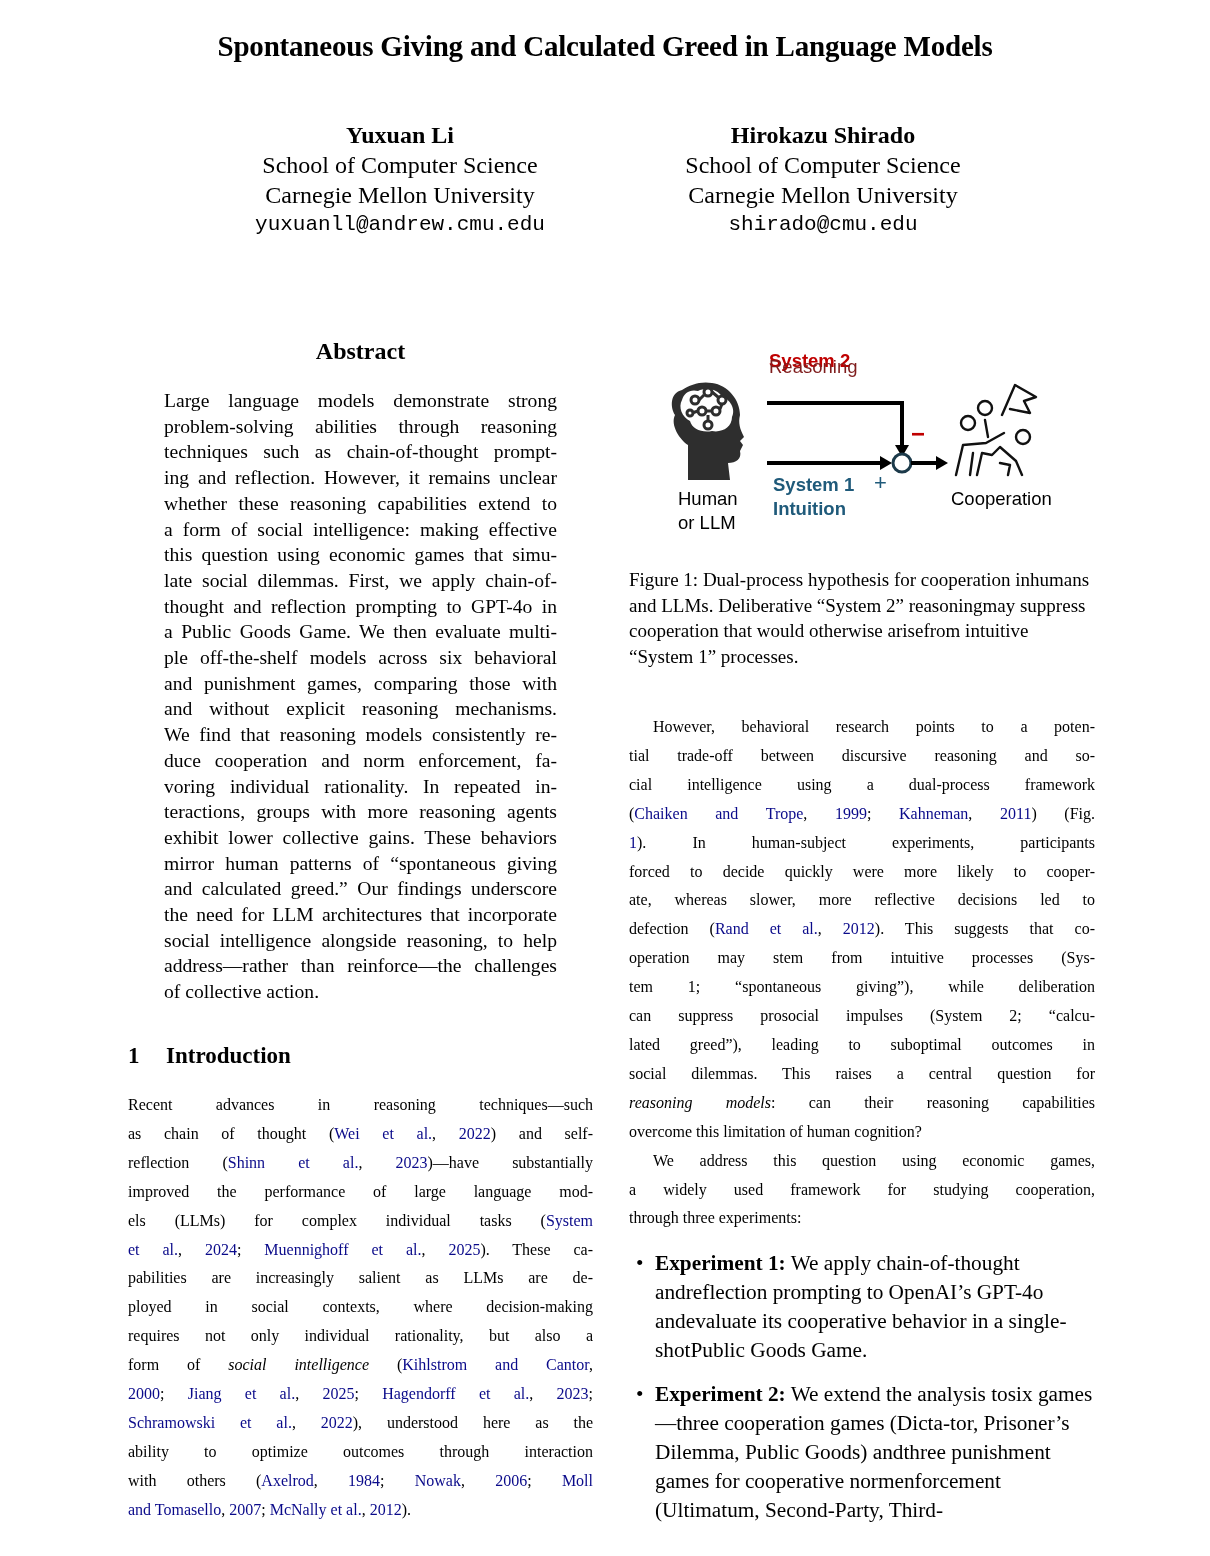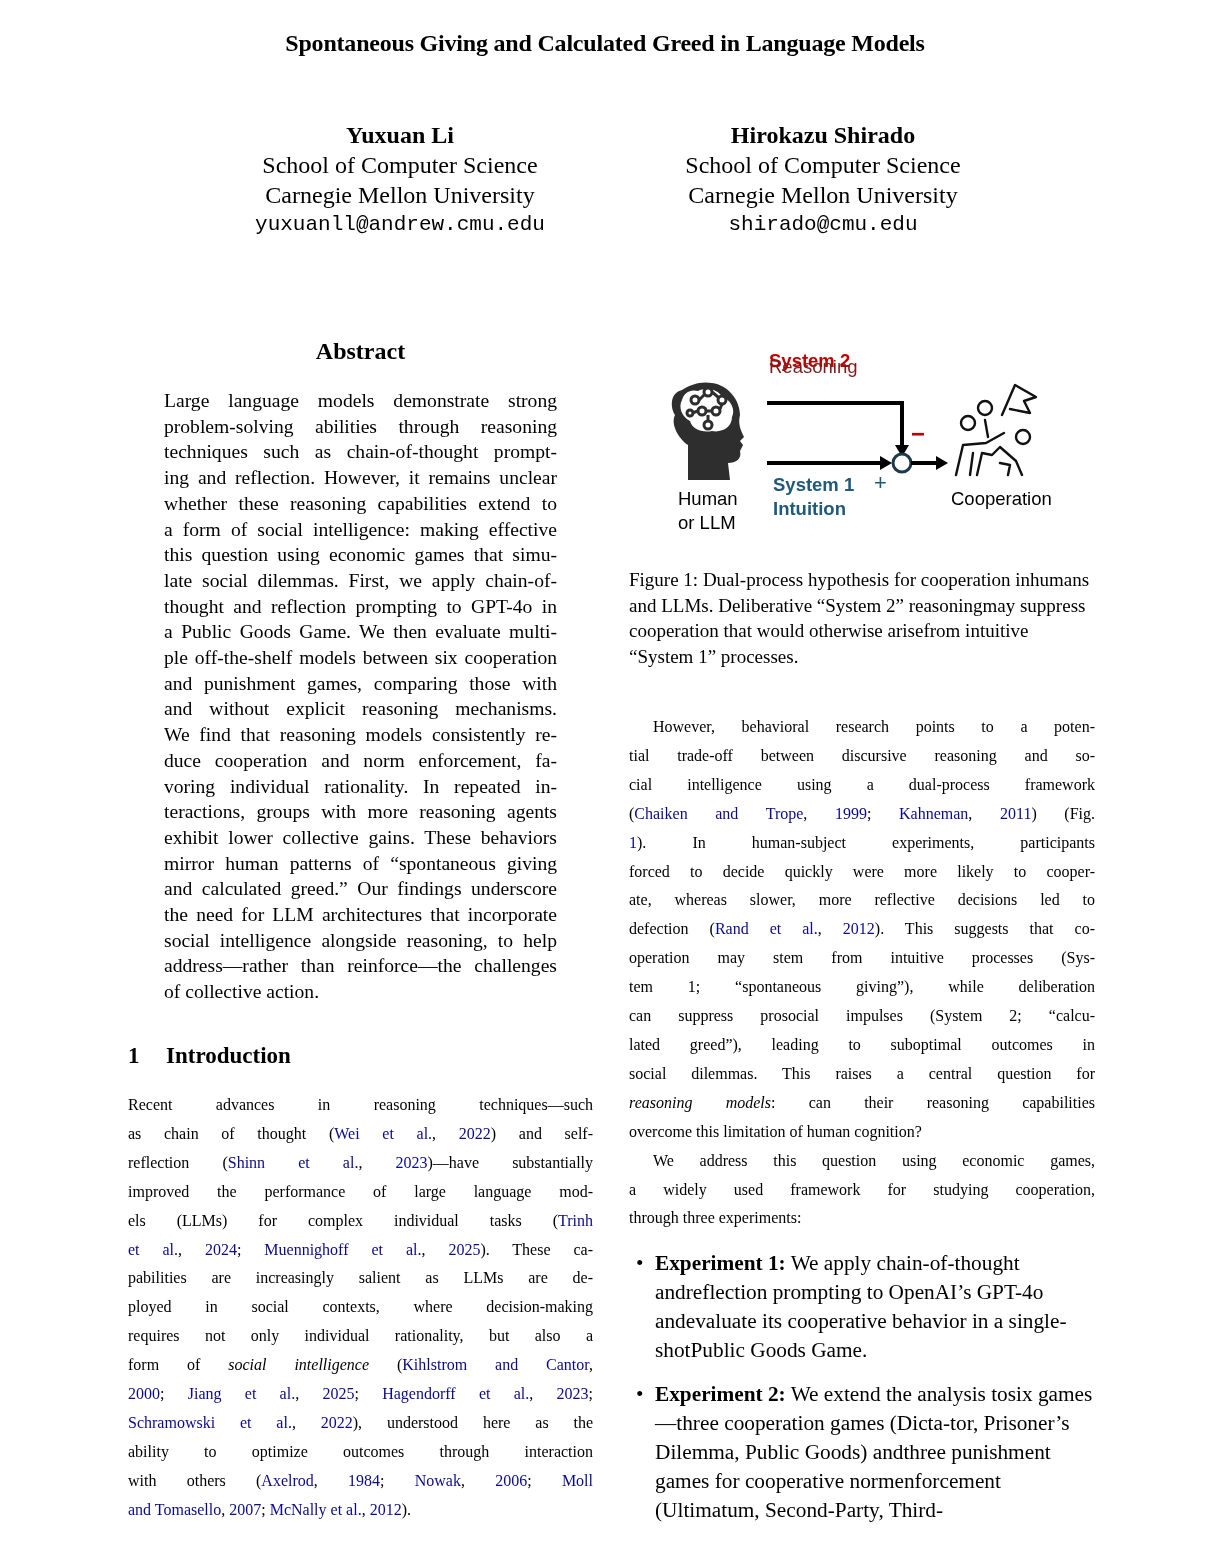--- a/index.html
+++ b/index.html
@@ -1,19 +1,19 @@
 <!DOCTYPE html>
 <html><head>
 <meta charset="utf-8">
 <style>
   html, body { margin: 0; padding: 0; background: #ffffff; }
   body { width: 1210px; height: 1556px; position: relative; overflow: hidden;
          font-family: "Liberation Serif", "DejaVu Serif", serif; color: #000; }
   .abs { position: absolute; }
-  .title { left: 0; width: 1210px; top: 30px; text-align: center; font-weight: bold; font-size: 24px; letter-spacing: -0.2px; }
+  .title { left: 0; width: 1210px; top: 30px; text-align: center; font-weight: bold; font-size: 29px; letter-spacing: -0.2px; }
   .author { position: absolute; top: 120px; width: 400px; text-align: center; font-size: 24px; line-height: 30px; }
   .author .name { font-weight: bold; }
   .author .email { font-family: "Liberation Mono", "DejaVu Sans Mono", monospace; font-size: 21px; }
   .abs-head { left: 164px; width: 393px; top: 338px; text-align: center; font-weight: bold; font-size: 24px; }
   .abstract { left: 164px; width: 393px; top: 388px; font-size: 19.6px; line-height: 25.7px; text-align: justify; }
   .abstract .ln, .col .ln { display: block; text-align: justify; text-align-last: justify; white-space: nowrap; height: inherit; }
   .ln.last { text-align-last: left; }
   .sec-head { left: 128px; top: 1043px; font-weight: bold; font-size: 23px; }
   .sec-head .num { display: inline-block; width: 38px; }
   .col { font-size: 16px; line-height: 28.9px; }
@@ -52,21 +52,21 @@
     <span class="ln">Large language models demonstrate strong</span>
     <span class="ln">problem-solving abilities through reasoning</span>
     <span class="ln">techniques such as chain-of-thought prompt-</span>
     <span class="ln">ing and reflection. However, it remains unclear</span>
     <span class="ln">whether these reasoning capabilities extend to</span>
     <span class="ln">a form of social intelligence: making effective</span>
     <span class="ln">this question using economic games that simu-</span>
     <span class="ln">late social dilemmas. First, we apply chain-of-</span>
     <span class="ln">thought and reflection prompting to GPT-4o in</span>
     <span class="ln">a Public Goods Game. We then evaluate multi-</span>
-    <span class="ln">ple off-the-shelf models between six cooperation</span>
+    <span class="ln">ple off-the-shelf models across six behavioral</span>
     <span class="ln">and punishment games, comparing those with</span>
     <span class="ln">and without explicit reasoning mechanisms.</span>
     <span class="ln">We find that reasoning models consistently re-</span>
     <span class="ln">duce cooperation and norm enforcement, fa-</span>
     <span class="ln">voring individual rationality.  In repeated in-</span>
     <span class="ln">teractions, groups with more reasoning agents</span>
     <span class="ln">exhibit lower collective gains. These behaviors</span>
     <span class="ln">mirror human patterns of “spontaneous giving</span>
     <span class="ln">and calculated greed.” Our findings underscore</span>
     <span class="ln">the need for LLM architectures that incorporate</span>
@@ -77,21 +77,21 @@
 
 <div class="abs sec-head">
   <span class="num">1</span><span>Introduction</span>
 </div>
 
 <div class="abs col lcol" id="lcol">
     <span class="ln"><span>Recent advances in reasoning techniques—such</span></span>
     <span class="ln"><span>as chain of thought (</span><a class="cite">Wei et al.</a><span>, </span><a class="cite">2022</a><span>) and self-</span></span>
     <span class="ln"><span>reflection (</span><a class="cite">Shinn et al.</a><span>, </span><a class="cite">2023</a><span>)—have substantially</span></span>
     <span class="ln"><span>improved the performance of large language mod-</span></span>
-    <span class="ln"><span>els (LLMs) for complex individual tasks (</span><a class="cite">Trinh</a></span>
+    <span class="ln"><span>els (LLMs) for complex individual tasks (</span><a class="cite">System</a></span>
     <span class="ln"><a class="cite">et al.</a><span>, </span><a class="cite">2024</a><span>; </span><a class="cite">Muennighoff et al.</a><span>, </span><a class="cite">2025</a><span>). These ca-</span></span>
     <span class="ln"><span>pabilities are increasingly salient as LLMs are de-</span></span>
     <span class="ln"><span>ployed in social contexts, where decision-making</span></span>
     <span class="ln"><span>requires not only individual rationality, but also a</span></span>
     <span class="ln"><span>form of </span><i>social intelligence</i><span> (</span><a class="cite">Kihlstrom and Cantor</a><span>,</span></span>
     <span class="ln"><a class="cite">2000</a><span>; </span><a class="cite">Jiang et al.</a><span>, </span><a class="cite">2025</a><span>; </span><a class="cite">Hagendorff et al.</a><span>, </span><a class="cite">2023</a><span>;</span></span>
     <span class="ln"><a class="cite">Schramowski et al.</a><span>, </span><a class="cite">2022</a><span>), understood here as the</span></span>
     <span class="ln"><span>ability to optimize outcomes through interaction</span></span>
     <span class="ln"><span>with others (</span><a class="cite">Axelrod</a><span>, </span><a class="cite">1984</a><span>; </span><a class="cite">Nowak</a><span>, </span><a class="cite">2006</a><span>; </span><a class="cite">Moll</a></span>
     <span class="ln last"><a class="cite">and Tomasello</a><span>, </span><a class="cite">2007</a><span>; </span><a class="cite">McNally et al.</a><span>, </span><a class="cite">2012</a><span>).</span></span>

